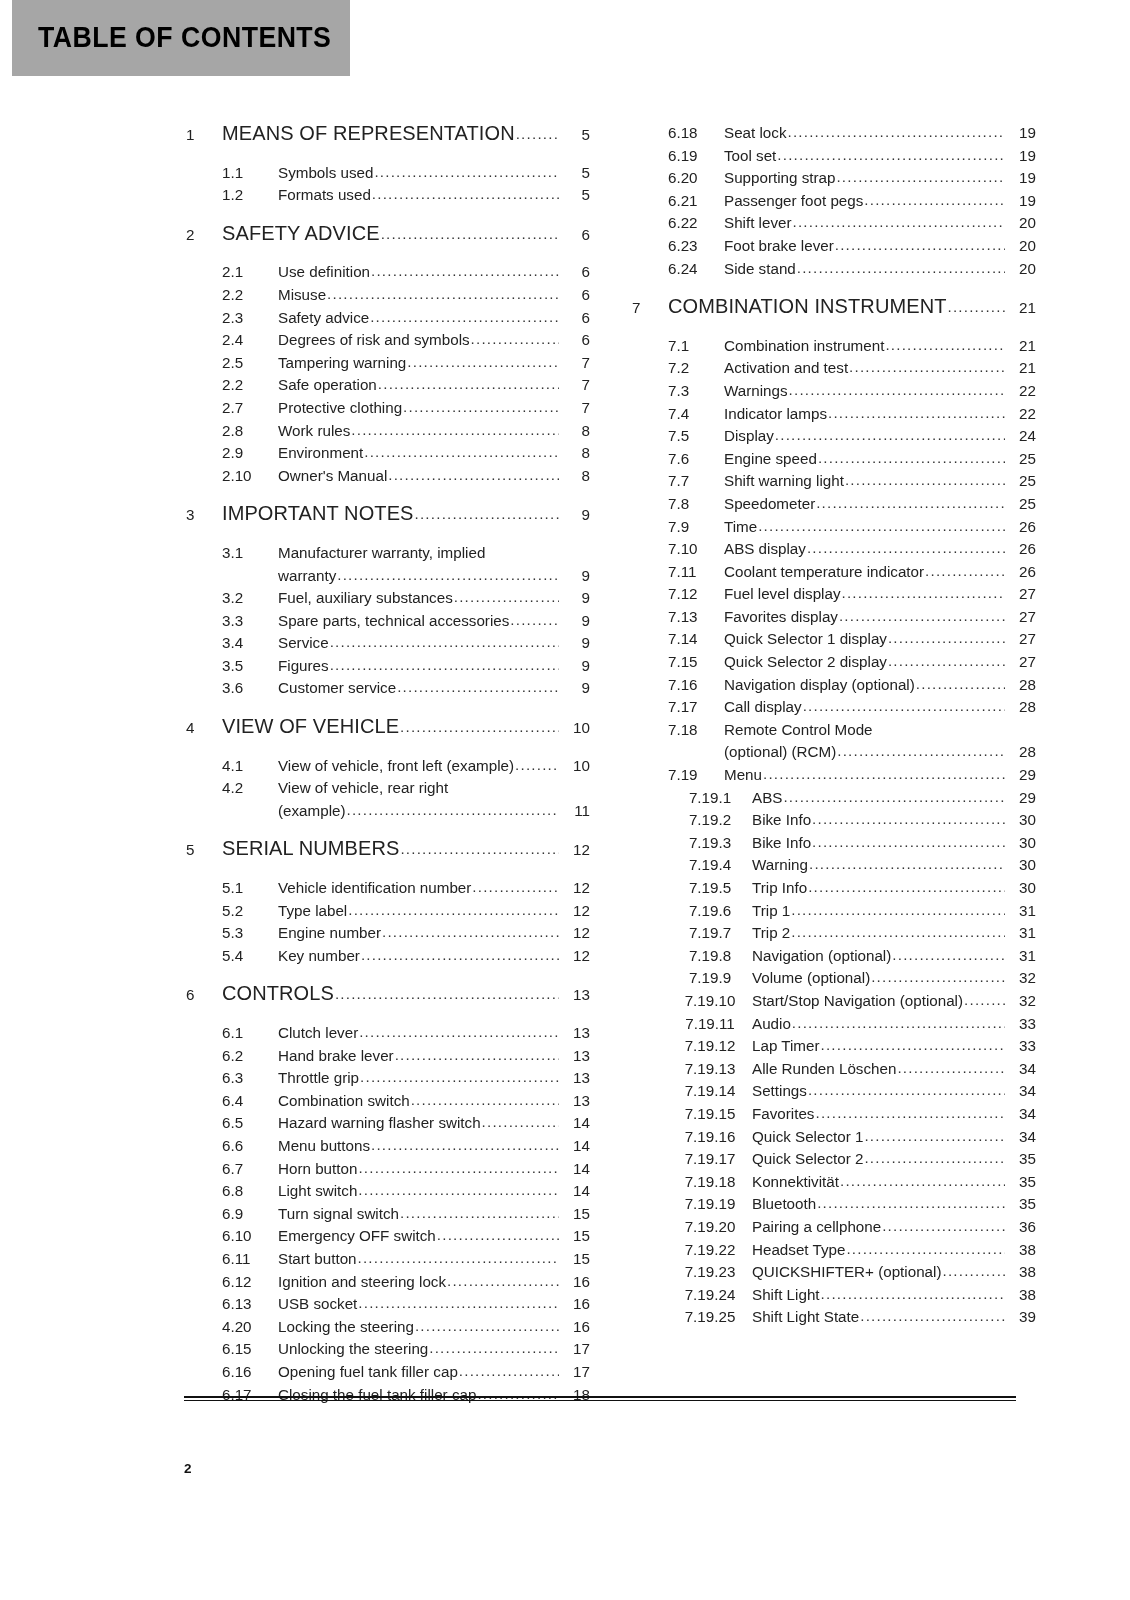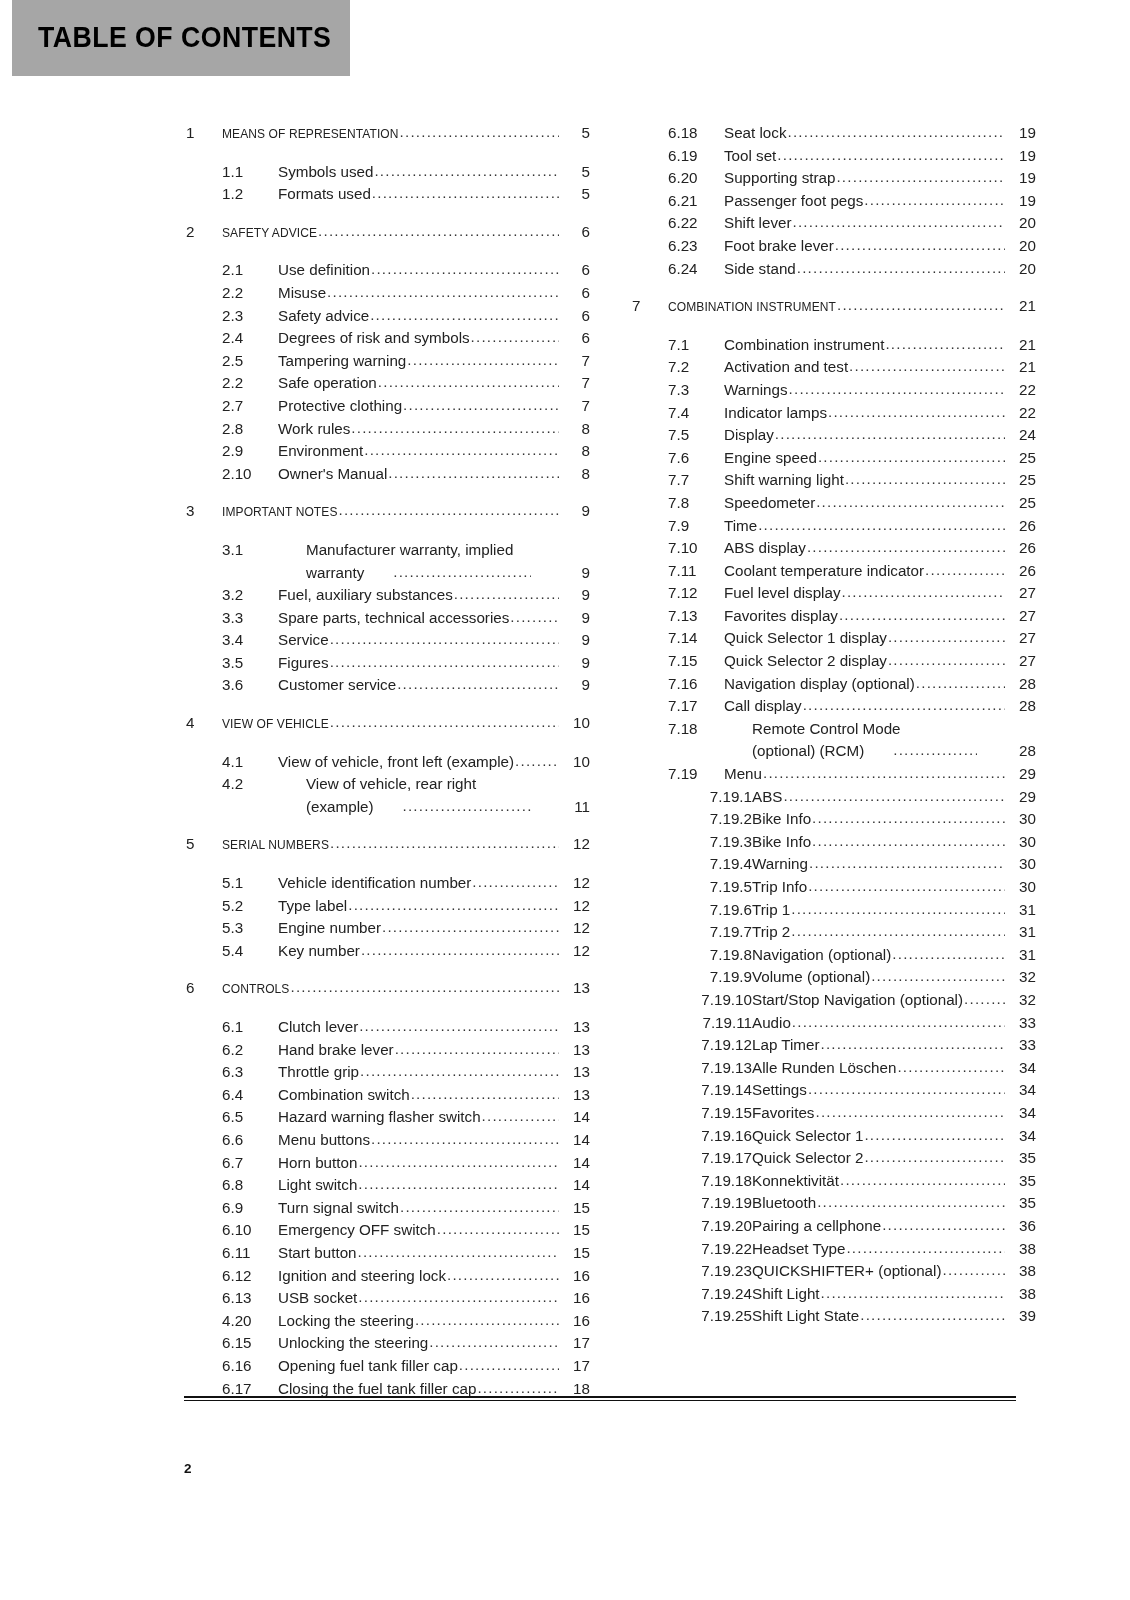--- a/index.html
+++ b/index.html
@@ -69,41 +69,41 @@
     width: 36px;
     flex: 0 0 36px;
     text-align: left;
   }
   .entry.lvl1 .title-wrap {
     flex: 1 1 auto;
     display: flex;
     align-items: baseline;
     min-width: 0;
   }
-  .entry.lvl1 .title { font-size: 12px; letter-spacing: 0.1px; }
+  .entry.lvl1 .title { font-size: 20px; letter-spacing: 0.1px; }
 
   
   .entry.lvl2 .num {
     width: 56px;
     flex: 0 0 56px;
     text-align: left;
     margin-left: 36px;
   }
   .entry.lvl2 .title-wrap {
     flex: 1 1 auto;
     display: flex;
     align-items: baseline;
     min-width: 0;
   }
 
   
   .entry.lvl3 .num {
     width: 84px;
     flex: 0 0 84px;
-    text-align: right;
+    text-align: center;
     margin-left: 36px;
   }
   .entry.lvl3 .title-wrap {
     flex: 1 1 auto;
     display: flex;
     align-items: baseline;
     min-width: 0;
   }
 
   .title {
@@ -135,21 +135,20 @@
   
   .entry.wrap {
     white-space: normal;
     display: block;
   }
   .entry.wrap .firstline,
   .entry.wrap .secondline {
     display: flex;
     align-items: baseline;
     white-space: nowrap;
-    gap: 28px;
   }
   .entry.wrap.lvl2 .firstline .num {
     width: 56px;
     flex: 0 0 56px;
     margin-left: 36px;
   }
   .entry.wrap.lvl2 .secondline .num {
     width: 56px;
     flex: 0 0 56px;
     margin-left: 36px;

